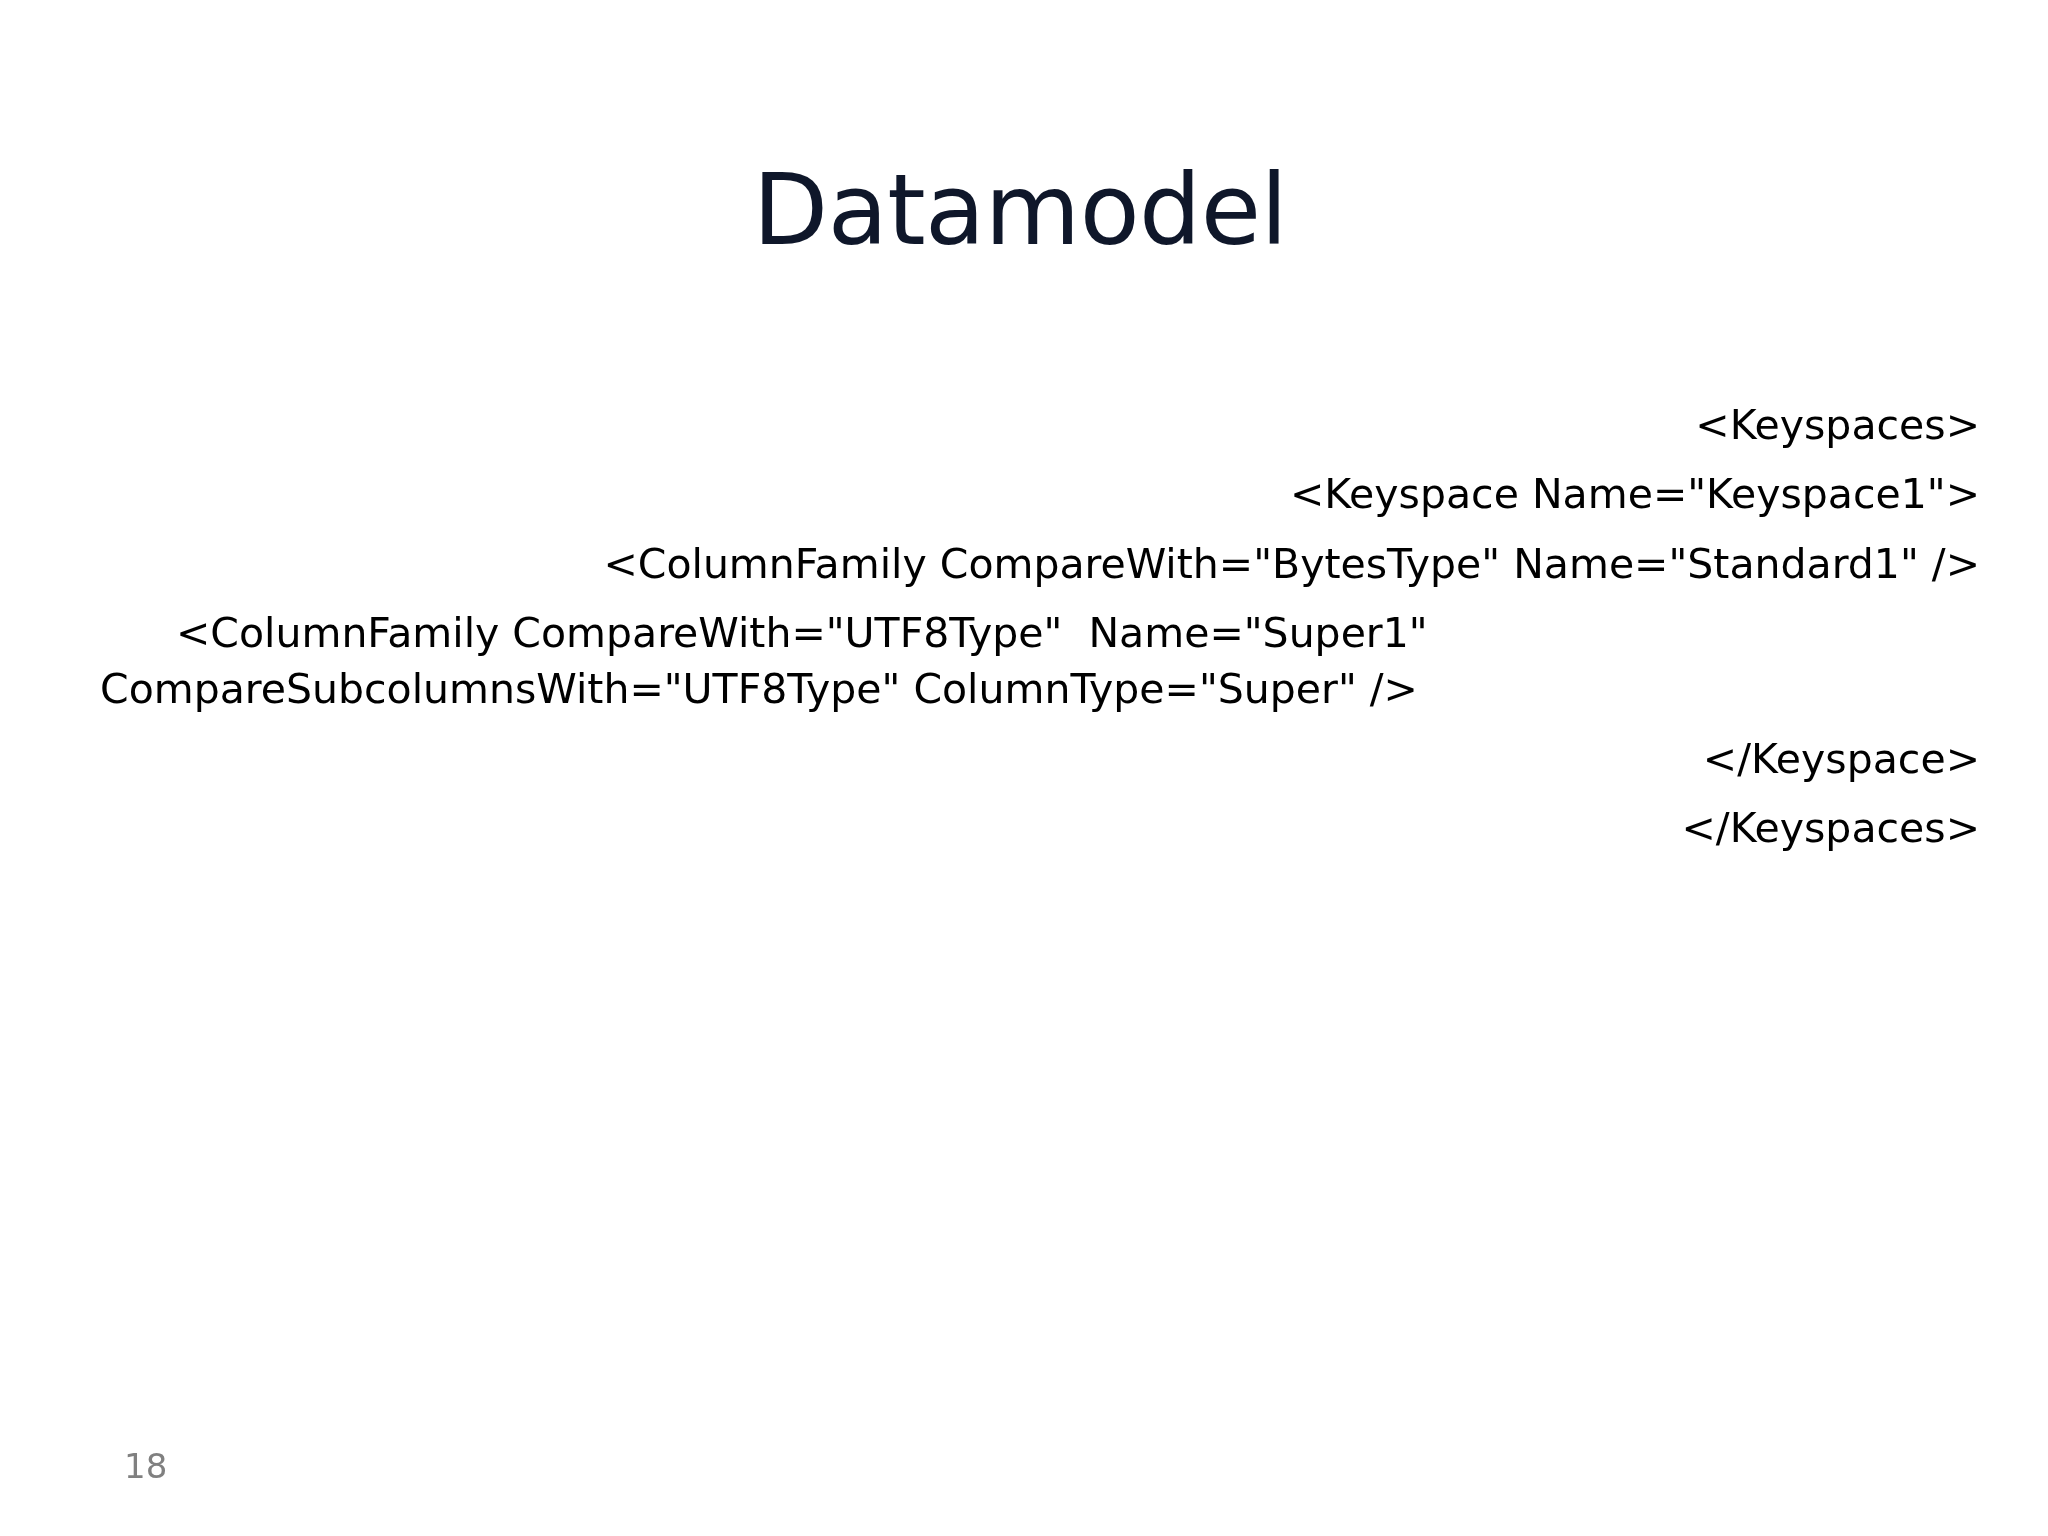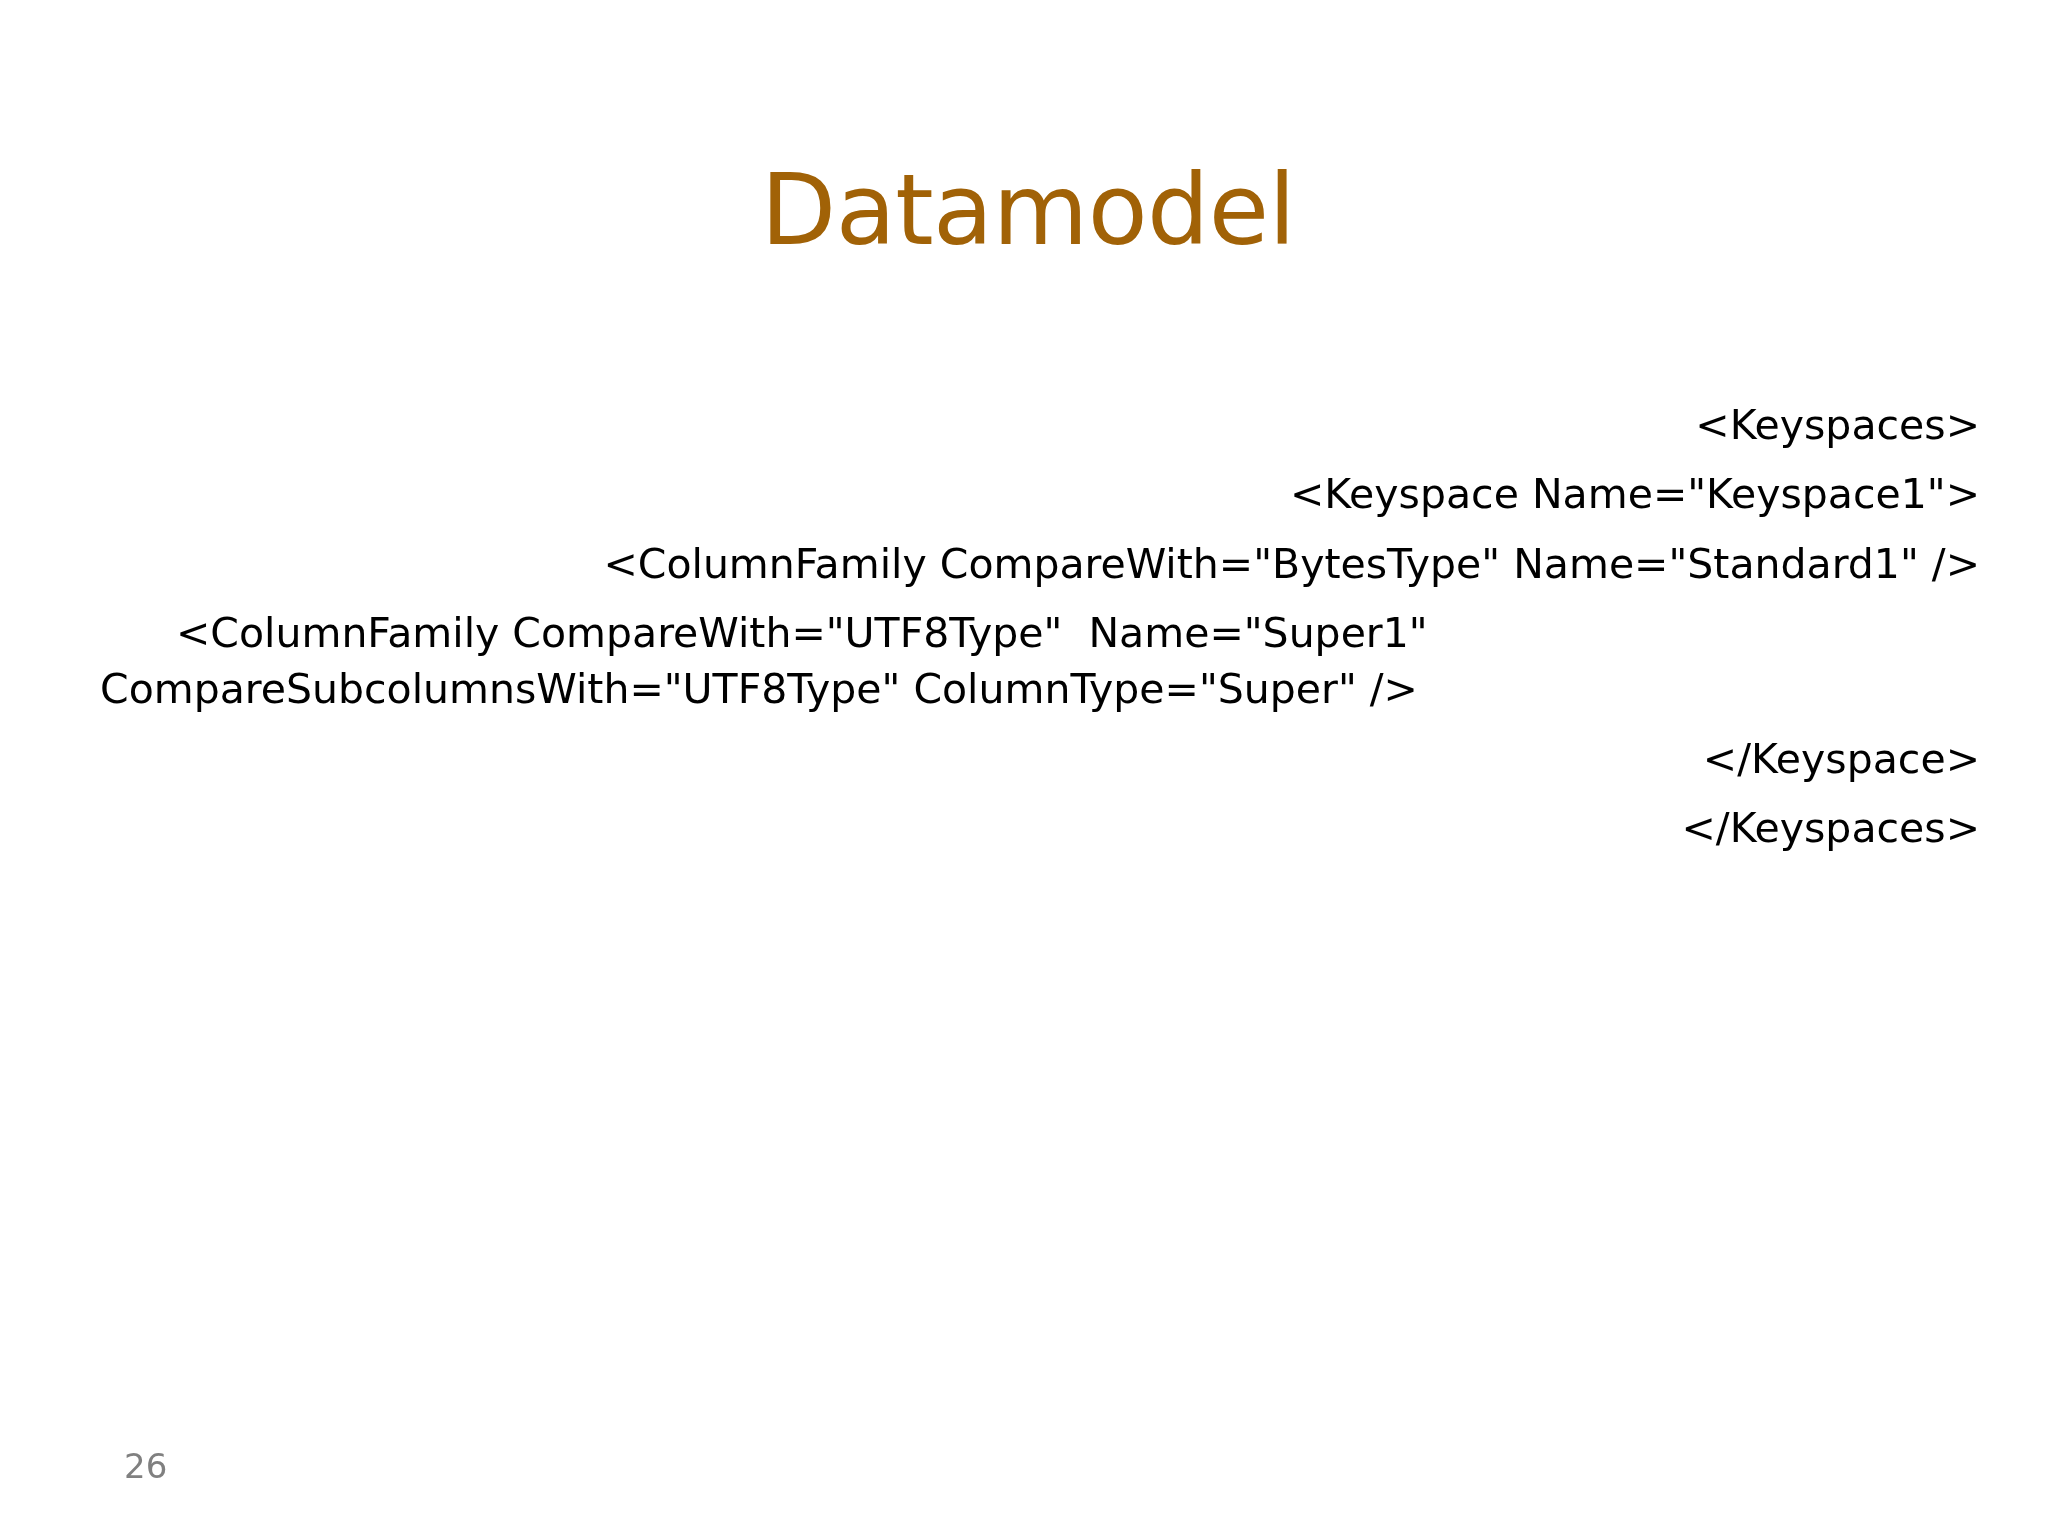--- a/index.html
+++ b/index.html
@@ -15,30 +15,30 @@
     height: 1536px;
     background: #ffffff;
     overflow: hidden;
     font-family: "DejaVu Sans", "Liberation Sans", sans-serif;
     -webkit-font-smoothing: antialiased;
   }
 
   
   #slide-title {
     position: absolute;
-    left: 8px;
+    left: 0;
     top: 92px;
     width: 2040px;
     text-align: center;
     font-family: "DejaVu Sans", "Liberation Sans", sans-serif;
     font-size: 98px;
     font-weight: 400;
     line-height: 1.08;
     letter-spacing: -0.5px;
-    color: #a16207;
+    color: #0f172a;
     white-space: pre;
   }
 
   
   #body-block {
     position: absolute;
     left: 100px;
     top: 398px;
     width: 1880px;
     font-family: "DejaVu Sans", "Liberation Sans", sans-serif;
@@ -106,15 +106,15 @@
     <div class="code-line ind-2 gap-md">&lt;ColumnFamily CompareWith="BytesType" Name="Standard1" /&gt;</div>
 
     <div class="code-para para-hang gap-md">&lt;ColumnFamily CompareWith="UTF8Type"  Name="Super1" CompareSubcolumnsWith="UTF8Type" ColumnType="Super" /&gt;</div>
 
     <div class="code-line ind-close-1 gap-md">&lt;/Keyspace&gt;</div>
 
     <div class="code-line ind-close-0 gap-sm">&lt;/Keyspaces&gt;</div>
 
   </div>
 
-  <div id="page-number">26</div>
+  <div id="page-number">18</div>
 
 </div>
 
 </body></html>

